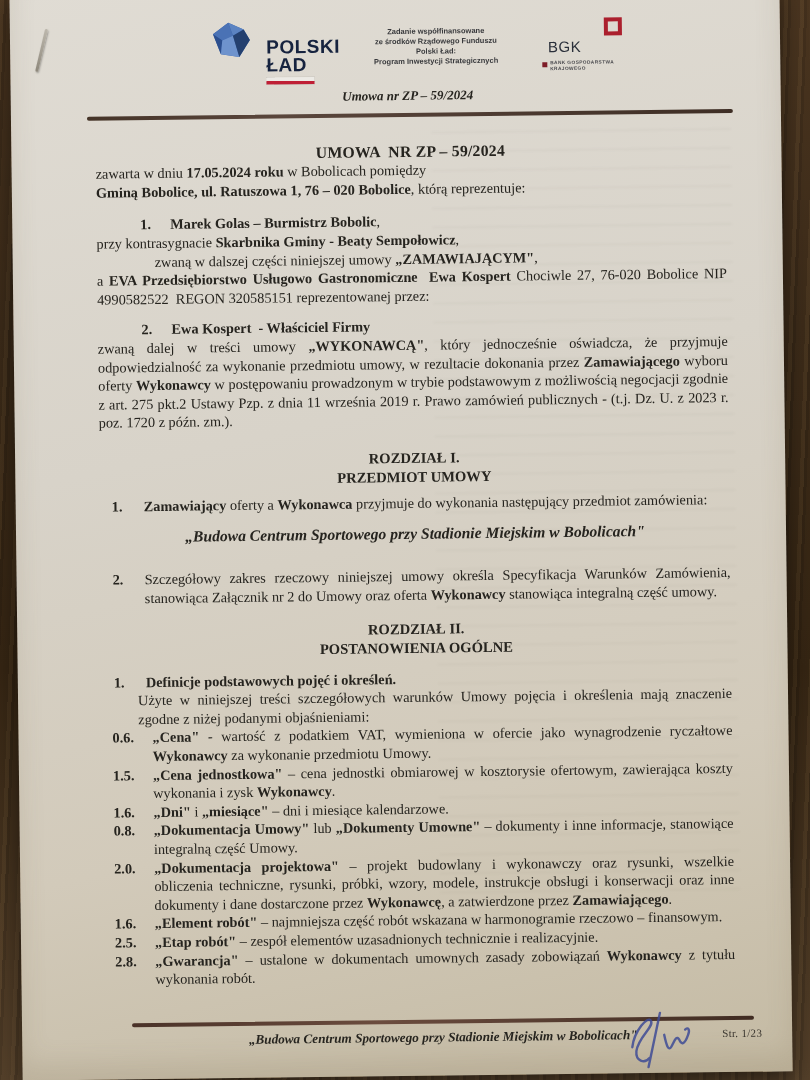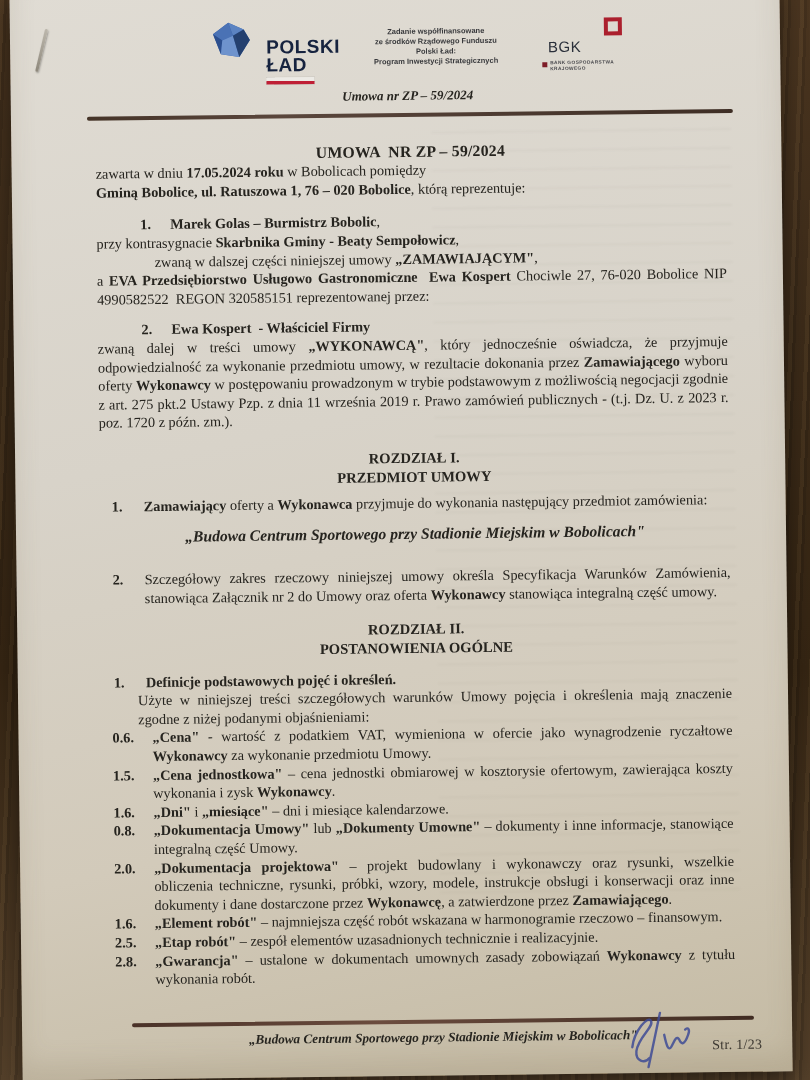--- a/index.html
+++ b/index.html
@@ -57,21 +57,21 @@
   .n32{width:32px}.n30{width:30px}.n40{width:40px}
   .ind58{padding-left:58px}.ind36{padding-left:36px}
   .mt8{margin-top:8px}.mt12{margin-top:12px}.mt14{margin-top:14px}.mt16{margin-top:16px}.mt20{margin-top:20px}.mt24{margin-top:24px}.mt26{margin-top:26px}
 
   
   .footer{position:absolute;left:110px;right:38px;top:1036px}
   .f-rule{height:3.5px;border-radius:2px;background:linear-gradient(90deg,#4a3228,#6b4c3e 40%,#402c22)}
   .f-row{position:relative;margin-top:6px}
   .f-title{text-align:center;font-weight:700;font-style:italic;font-size:13.2px}
   .sig{position:absolute;right:58px;top:-18px}
-  .f-page{position:absolute;right:-8px;top:11px;font-size:14px;color:#3a362f;letter-spacing:.3px}
+  .f-page{position:absolute;right:-8px;top:1px;font-size:11px;color:#3a362f;letter-spacing:.3px}
 </style>
 </head>
 <body>
 
 <div class="wood"></div>
 
 <div class="paper">
   <div class="staple"></div>
   <div class="bleed"></div>
 

